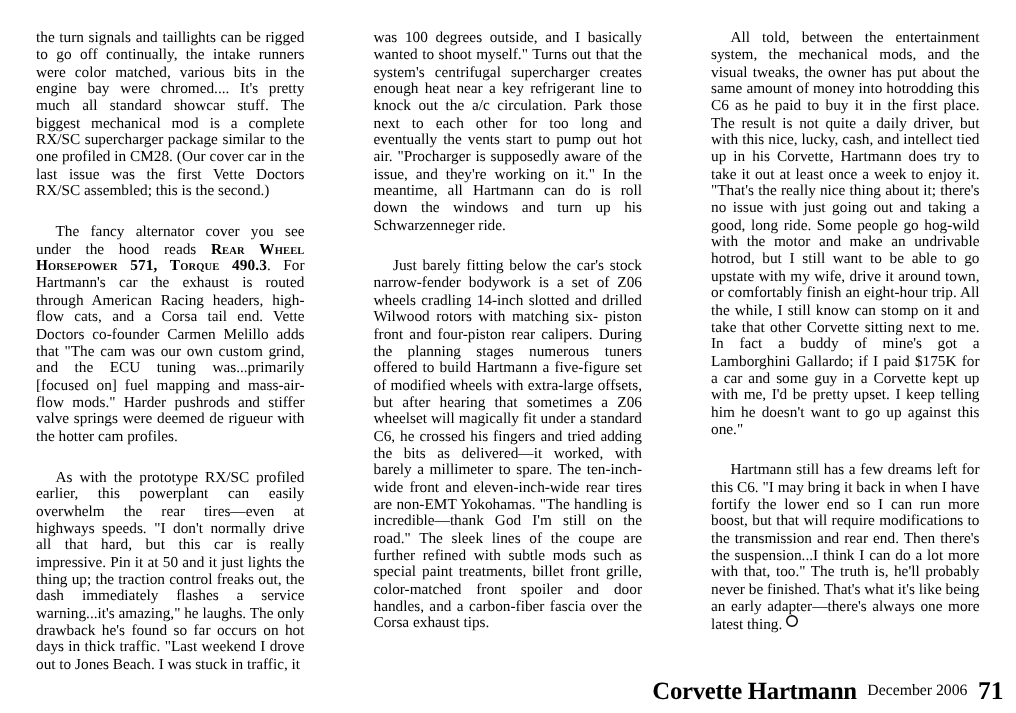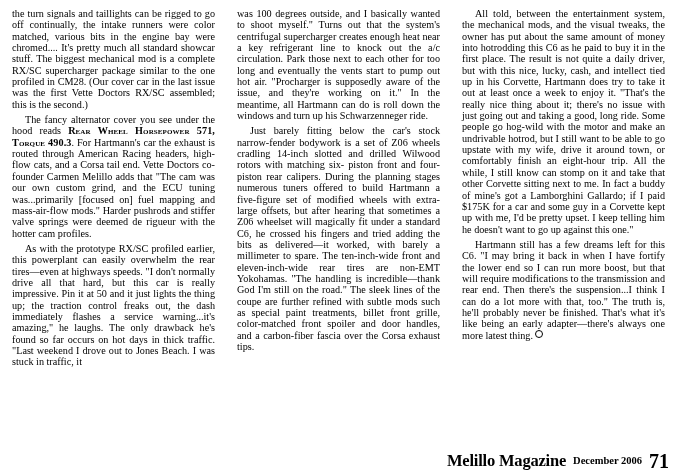--- a/index.html
+++ b/index.html
@@ -29,21 +29,21 @@
   .col {
     width: 211px;
     font-size: 10.2px;
     line-height: 11.35px;
     text-align: justify;
     text-justify: inter-word;
     hyphens: auto;
     -webkit-hyphens: auto;
   }
   .col p {
-    margin: 4px;
+    margin: 16px;
     text-indent: 13px;
   }
   .col p.noindent {
     text-indent: 0;
   }
   .smallcaps {
     font-variant: small-caps;
     font-weight: bold;
     letter-spacing: 0.1px;
   }
@@ -65,26 +65,25 @@
     font-weight: bold;
     font-size: 16.5px;
     letter-spacing: -0.2px;
     line-height: 17px;
   }
   .mag-date {
     font-family: "Liberation Serif", serif;
     font-size: 10.5px;
     line-height: 15px;
     padding-bottom: 1px;
-    font-weight: bold;
   }
   .page-num {
     font-family: "Liberation Serif", serif;
     font-weight: bold;
-    font-size: 20px;
+    font-size: 17px;
     line-height: 16px;
     padding-bottom: 0px;
     margin-top: 18px;
   }
   .endmark {
     display: inline-block;
     width: 6px;
     height: 6px;
     border: 1px solid #000;
     border-radius: 50%;
@@ -111,18 +110,18 @@
     </div>
 
     <div class="col">
       <p><span>All told, between the entertainment system, the mechanical mods, and the visual tweaks, the owner has put about the same amount of money into hotrodding this C6 as he paid to buy it in the first place. The result is not quite a daily driver, but with this nice, lucky, cash, and intellect tied up in his Corvette, Hartmann does try to take it out at least once a week to enjoy it. "That's the really nice thing about it; there's no issue with just going out and taking a good, long ride. Some people go hog-wild with the motor and make an undrivable hotrod, but I still want to be able to go upstate with my wife, drive it around town, or comfortably finish an eight-hour trip. All the while, I still know can stomp on it and take that other Corvette sitting next to me. In fact a buddy of mine's got a Lamborghini Gallardo; if I paid $175K for a car and some guy in a Corvette kept up with me, I'd be pretty upset. I keep telling him he doesn't want to go up against this one."</span></p>
       <p><span>Hartmann still has a few dreams left for this C6. "I may bring it back in when I have fortify the lower end so I can run more boost, but that will require modifications to the transmission and rear end. Then there's the suspension...I think I can do a lot more with that, too." The truth is, he'll probably never be finished. That's what it's like being an early adapter—there's always one more latest thing.</span><span class="endmark"></span></p>
     </div>
 
   </div>
 
   <div class="footer">
-    <span class="mag-title">Melillo Magazine</span>
+    <span class="mag-title">Corvette Hartmann</span>
     <span class="mag-date">December 2006</span>
     <span class="page-num">71</span>
   </div>
 
 </div>
 
 </body></html>

